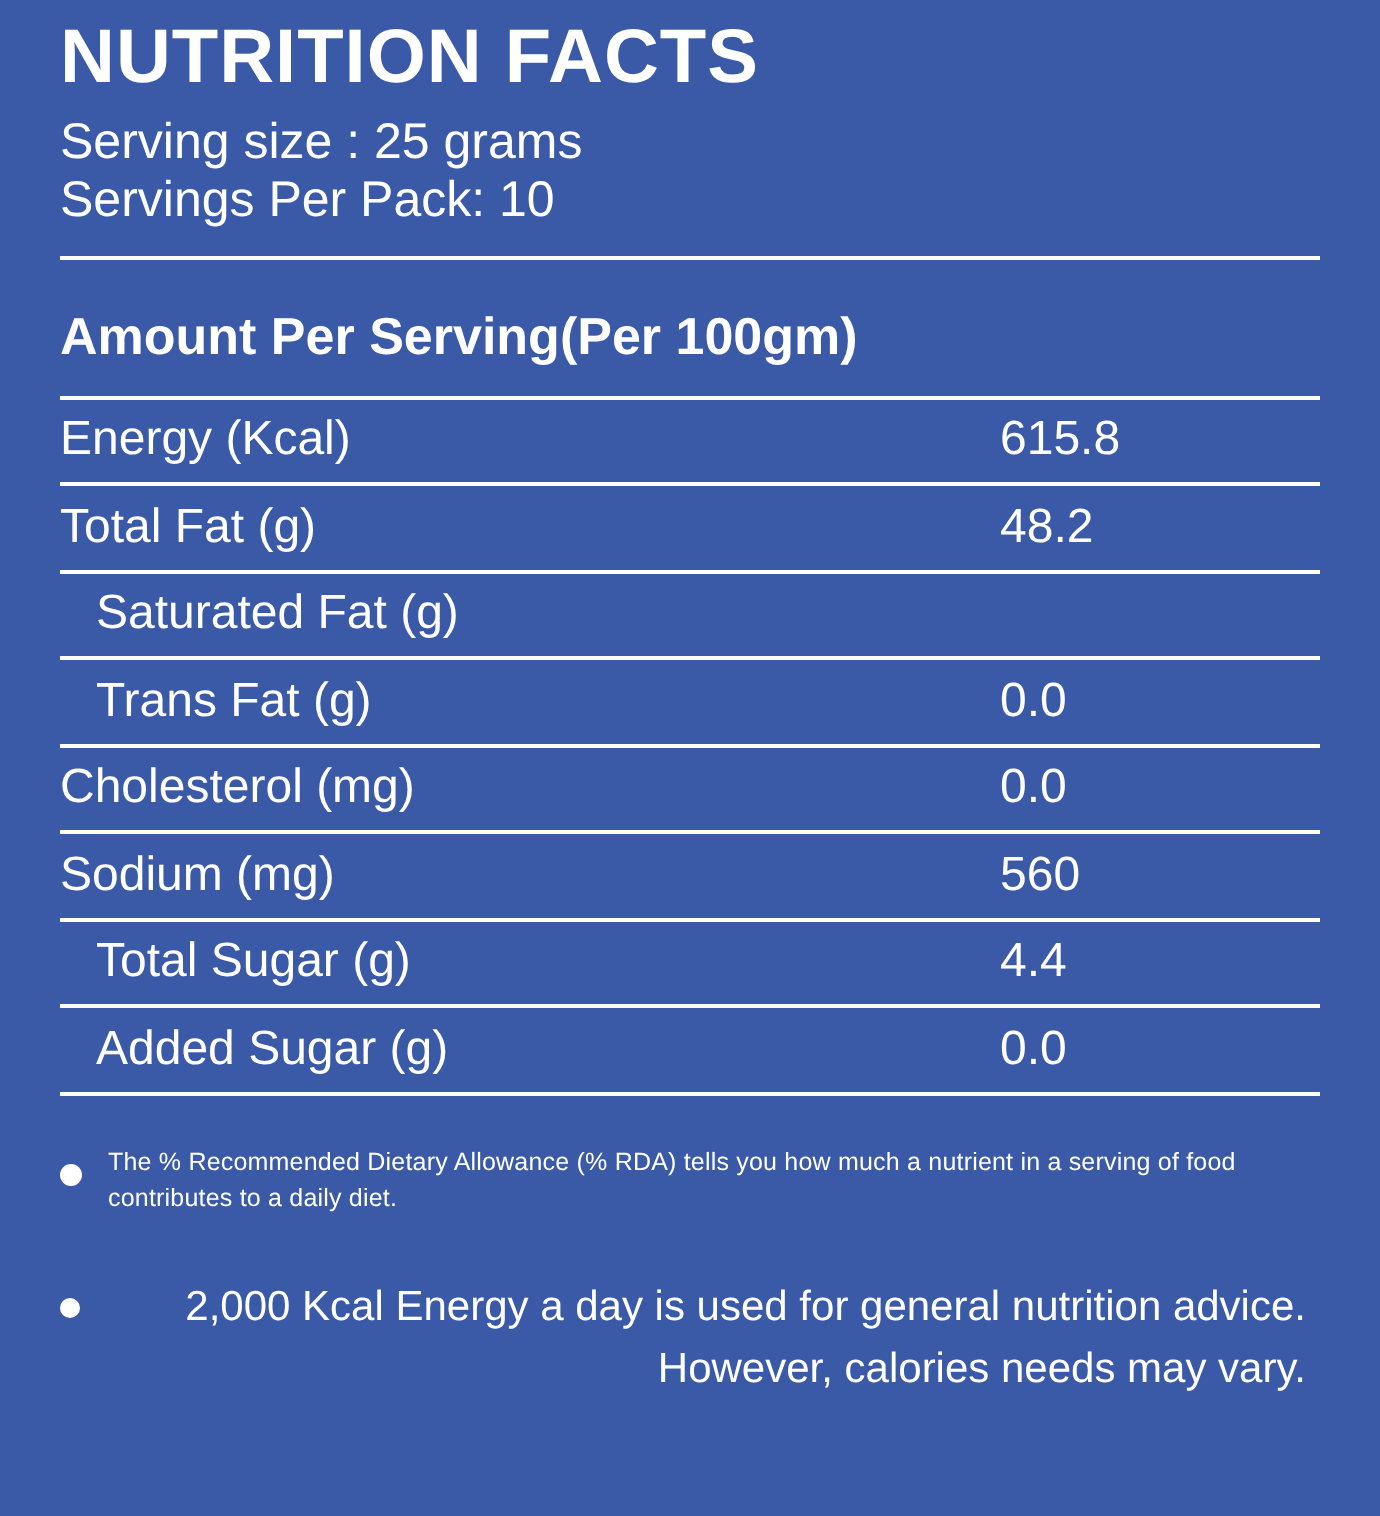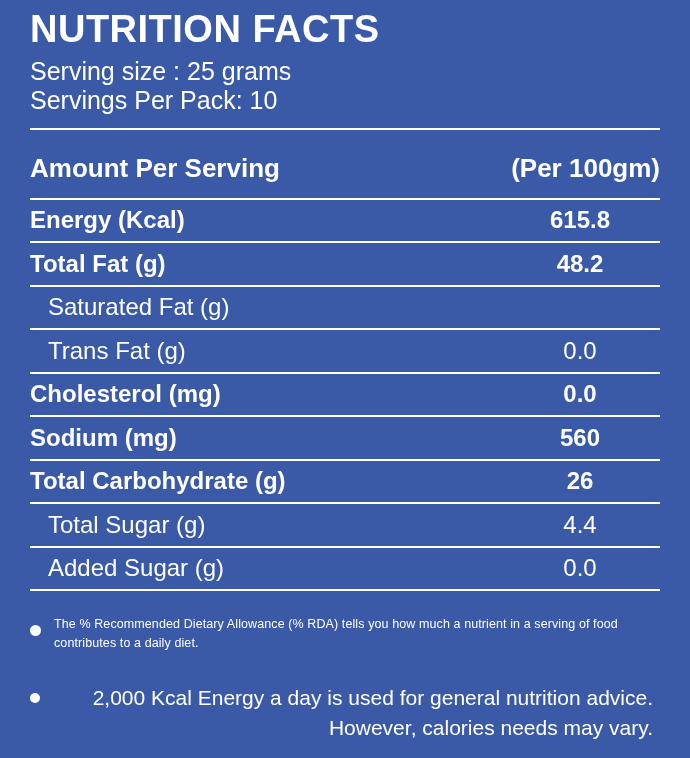--- a/index.html
+++ b/index.html
@@ -31,21 +31,21 @@
     display: flex;
     align-items: baseline;
     font-size: 25px;
     margin-top: 5px;
     padding-bottom: 13px;
     border-bottom: 2.5px solid #FFFFFF;
     flex-direction: column;
   }
   .amount-row {
     display: flex;
-    justify-content: space-between;
+    justify-content: flex-start;
     align-items: baseline;
     font-size: 26px;
     font-weight: bold;
     padding-top: 23px;
     padding-bottom: 14px;
     border-bottom: 2.5px solid #FFFFFF;
   }
   .nutrient-table {
     display: block;
   }
@@ -54,30 +54,29 @@
     align-items: center;
     height: 41.5px;
     border-bottom: 2px solid #FFFFFF;
     font-size: 24px;
   }
   .row .label {
     flex: 1;
   }
   .row.bold .label,
   .row.bold .value {
-    font-weight: bold;
+    font-weight: normal;
   }
   .row.sub .label {
     padding-left: 18px;
     font-weight: normal;
   }
   .row .value {
     width: 160px;
     flex-shrink: 0;
-    text-align: center;
   }
   .footnote-small {
     display: flex;
     align-items: flex-start;
     gap: 13px;
     margin-top: 24px;
     font-size: 12.5px;
     line-height: 1.5;
     letter-spacing: 0.1px;
   }
@@ -142,24 +141,20 @@
       <span class="value">0.0</span>
     </div>
     <div class="row bold">
       <span class="label">Cholesterol (mg)</span>
       <span class="value">0.0</span>
     </div>
     <div class="row bold">
       <span class="label">Sodium (mg)</span>
       <span class="value">560</span>
     </div>
-    <div class="row bold">
-      <span class="label">Total Carbohydrate (g)</span>
-      <span class="value">26</span>
-    </div>
     <div class="row sub">
       <span class="label">Total Sugar (g)</span>
       <span class="value">4.4</span>
     </div>
     <div class="row sub">
       <span class="label">Added Sugar (g)</span>
       <span class="value">0.0</span>
     </div>
   </div>
 

